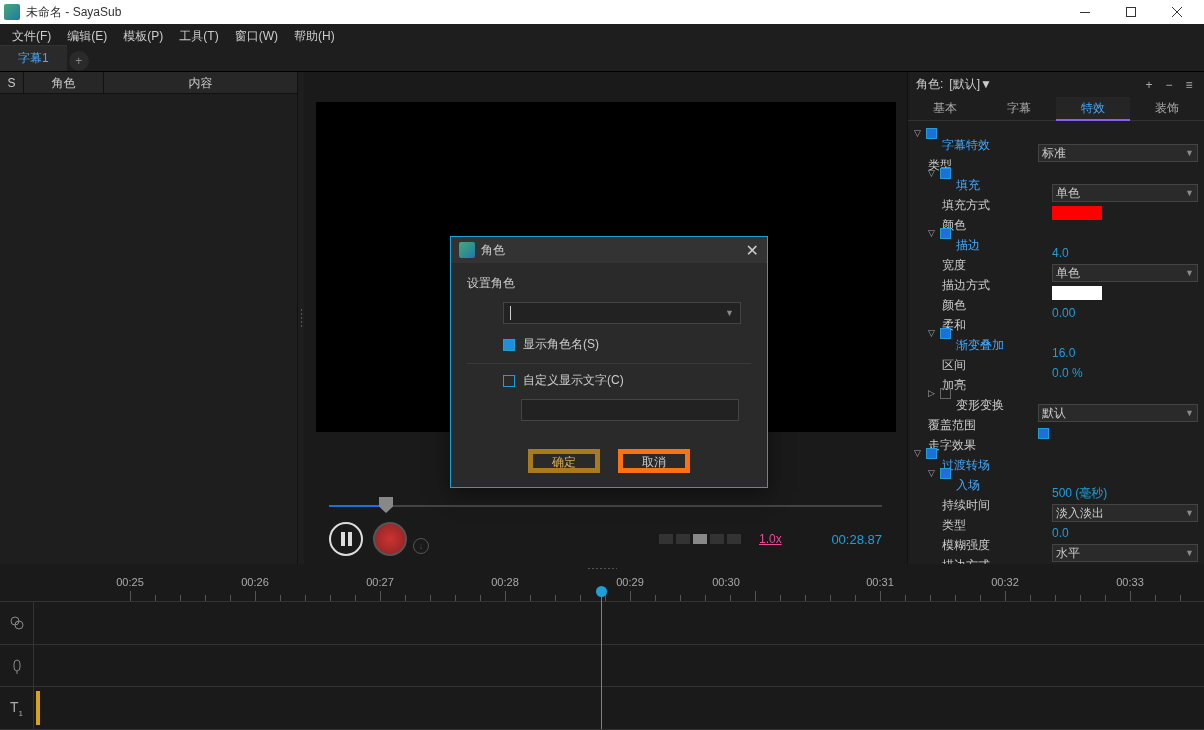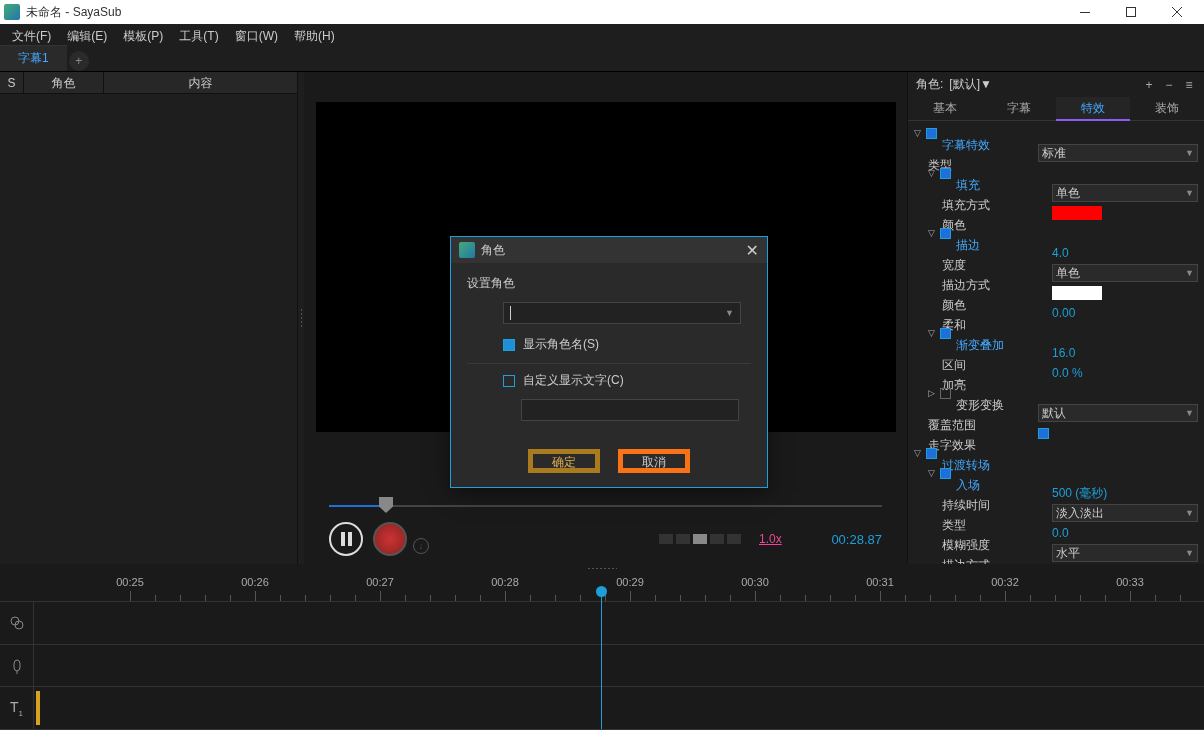--- a/index.html
+++ b/index.html
@@ -384,21 +384,21 @@
       <div class="tick" style="left: 530px;"></div>
       <div class="tick" style="left: 555px;"></div>
       <div class="tick" style="left: 580px;"></div>
       <div class="tick" style="left: 605px;"></div>
       <div class="tlabel" style="left: 630px;">00:29</div>
       <div class="tick major" style="left: 630px;"></div>
       <div class="tick" style="left: 655px;"></div>
       <div class="tick" style="left: 680px;"></div>
       <div class="tick" style="left: 705px;"></div>
       <div class="tick" style="left: 730px;"></div>
-      <div class="tlabel" style="left: 755px; text-align: center;">00:30</div>
+      <div class="tlabel" style="left: 726px; text-align: center;">00:30</div>
       <div class="tick major" style="left: 755px;"></div>
       <div class="tick" style="left: 780px;"></div>
       <div class="tick" style="left: 805px;"></div>
       <div class="tick" style="left: 830px;"></div>
       <div class="tick" style="left: 855px;"></div>
       <div class="tlabel" style="left: 880px;">00:31</div>
       <div class="tick major" style="left: 880px;"></div>
       <div class="tick" style="left: 905px;"></div>
       <div class="tick" style="left: 930px;"></div>
       <div class="tick" style="left: 955px;"></div>

